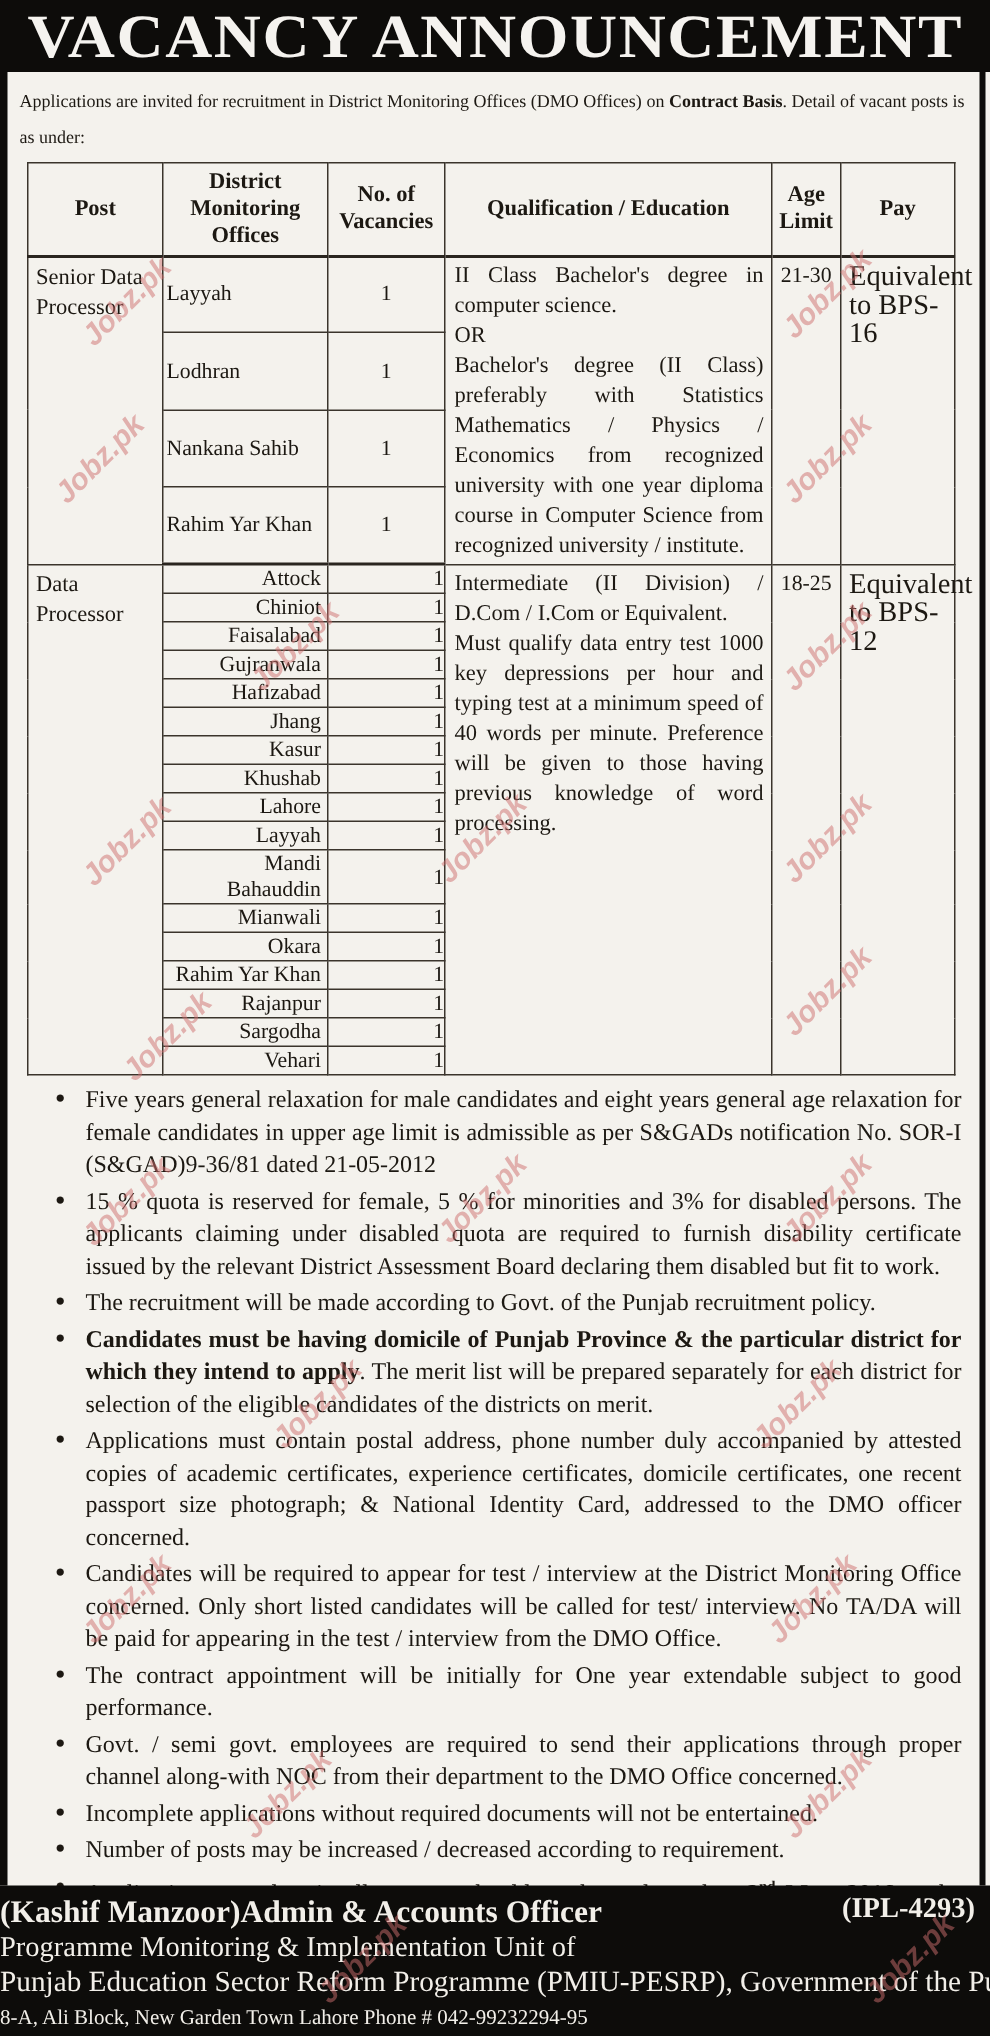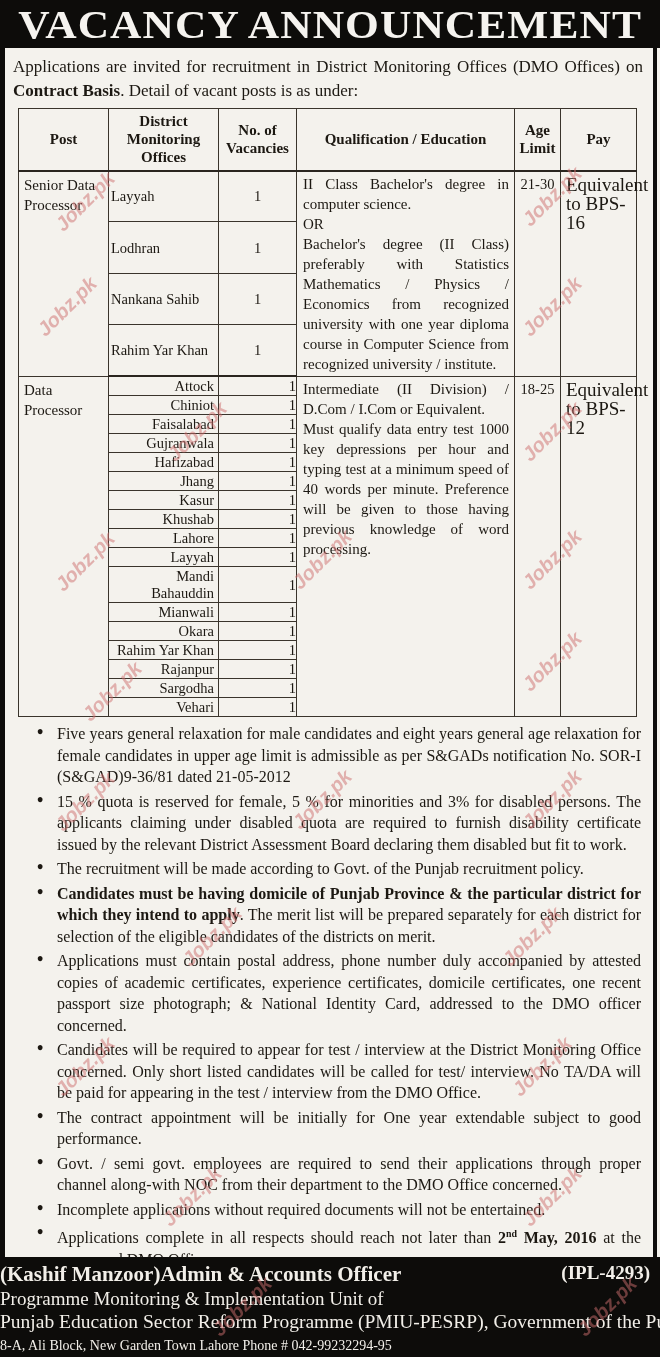--- a/index.html
+++ b/index.html
@@ -17,21 +17,21 @@
   }
   .title-bar h1 {
     font-size:41px; font-weight:bold; letter-spacing:1px;
     white-space:nowrap; transform:scaleX(1.06); transform-origin:center;
   }
   .frame-left  { position:absolute; top:48px; left:0; width:5px;  height:1209px; background:#0d0c0a; }
   .frame-right { position:absolute; top:48px; right:3px; width:4px; height:1209px; background:#0d0c0a; }
 
   
   .content { position:absolute; top:48px; left:5px; width:648px; height:1209px; padding:5px 8px 0 6px; }
-  .intro { font-size:17px; line-height:24px; text-align:justify; padding:2px 2px 5px 2px; }
+  .intro { font-size:12px; line-height:24px; text-align:justify; padding:2px 2px 5px 2px; }
   .intro b { font-weight:bold; }
 
   table.vacancy { border-collapse:collapse; margin-left:7px; width:618px; table-layout:fixed; }
   table.vacancy th, table.vacancy td { border:1px solid #3a342c; }
   table.vacancy thead th {
     font-size:15px; font-weight:bold; text-align:center; vertical-align:middle;
     height:62px; line-height:18px; padding:2px 3px; border-bottom:2px solid #2a251f;
   }
   td.post-cell { vertical-align:top; font-size:15px; line-height:20px; padding:3px 4px 0 5px; }
   td.district-cell { font-size:14.5px; padding:1px 4px 0 2px;margin-top:47px; }
@@ -219,20 +219,21 @@
     <ul class="bullets">
       <li><span>Five years general relaxation for male candidates and eight years general age relaxation for female candidates in upper age limit is admissible as per S&amp;GADs notification No. SOR-I (S&amp;GAD)9-36/81 dated 21-05-2012</span></li>
       <li><span>15 % quota is reserved for female, 5 % for minorities and 3% for disabled persons. The applicants claiming under disabled quota are required to furnish disability certificate issued by the relevant District Assessment Board declaring them disabled but fit to work.</span></li>
       <li><span>The recruitment will be made according to Govt. of the Punjab recruitment policy.</span></li>
       <li><b>Candidates must be having domicile of Punjab Province &amp; the particular district for which they intend to apply</b><span>. The merit list will be prepared separately for each district for selection of the eligible candidates of the districts on merit.</span></li>
       <li><span>Applications must contain postal address, phone number duly accompanied by attested copies of academic certificates, experience certificates, domicile certificates, one recent passport size photograph; &amp; National Identity Card, addressed to the DMO officer concerned.</span></li>
       <li><span>Candidates will be required to appear for test / interview at the District Monitoring Office concerned. Only short listed candidates will be called for test/ interview. No TA/DA will be paid for appearing in the test / interview from the DMO Office.</span></li>
       <li><span>The contract appointment will be initially for One year extendable subject to good performance.</span></li>
       <li><span>Govt. / semi govt. employees are required to send their applications through proper channel along-with NOC from their department to the DMO Office concerned.</span></li>
       <li><span>Incomplete applications without required documents will not be entertained.</span></li>
+      <li><span>Number of posts may be increased / decreased according to requirement.</span></li>
       <li><span>Applications complete in all respects should reach not later than </span><b><span>2</span><sup>nd</sup><span> May, 2016</span></b><span> at the concerned DMO Office.</span></li>
       <li><span>The entire recruitment process is to be completed in the District Monitoring Office concerned by the notified selection committee within the shortest possible time.</span></li>
     </ul>
 
   </div>
 
   <div class="footer">
     <div class="sign-row">
       <span class="signatory">(Kashif Manzoor)Admin &amp; Accounts Officer</span>
       <span class="ipl">(IPL-4293)</span>

